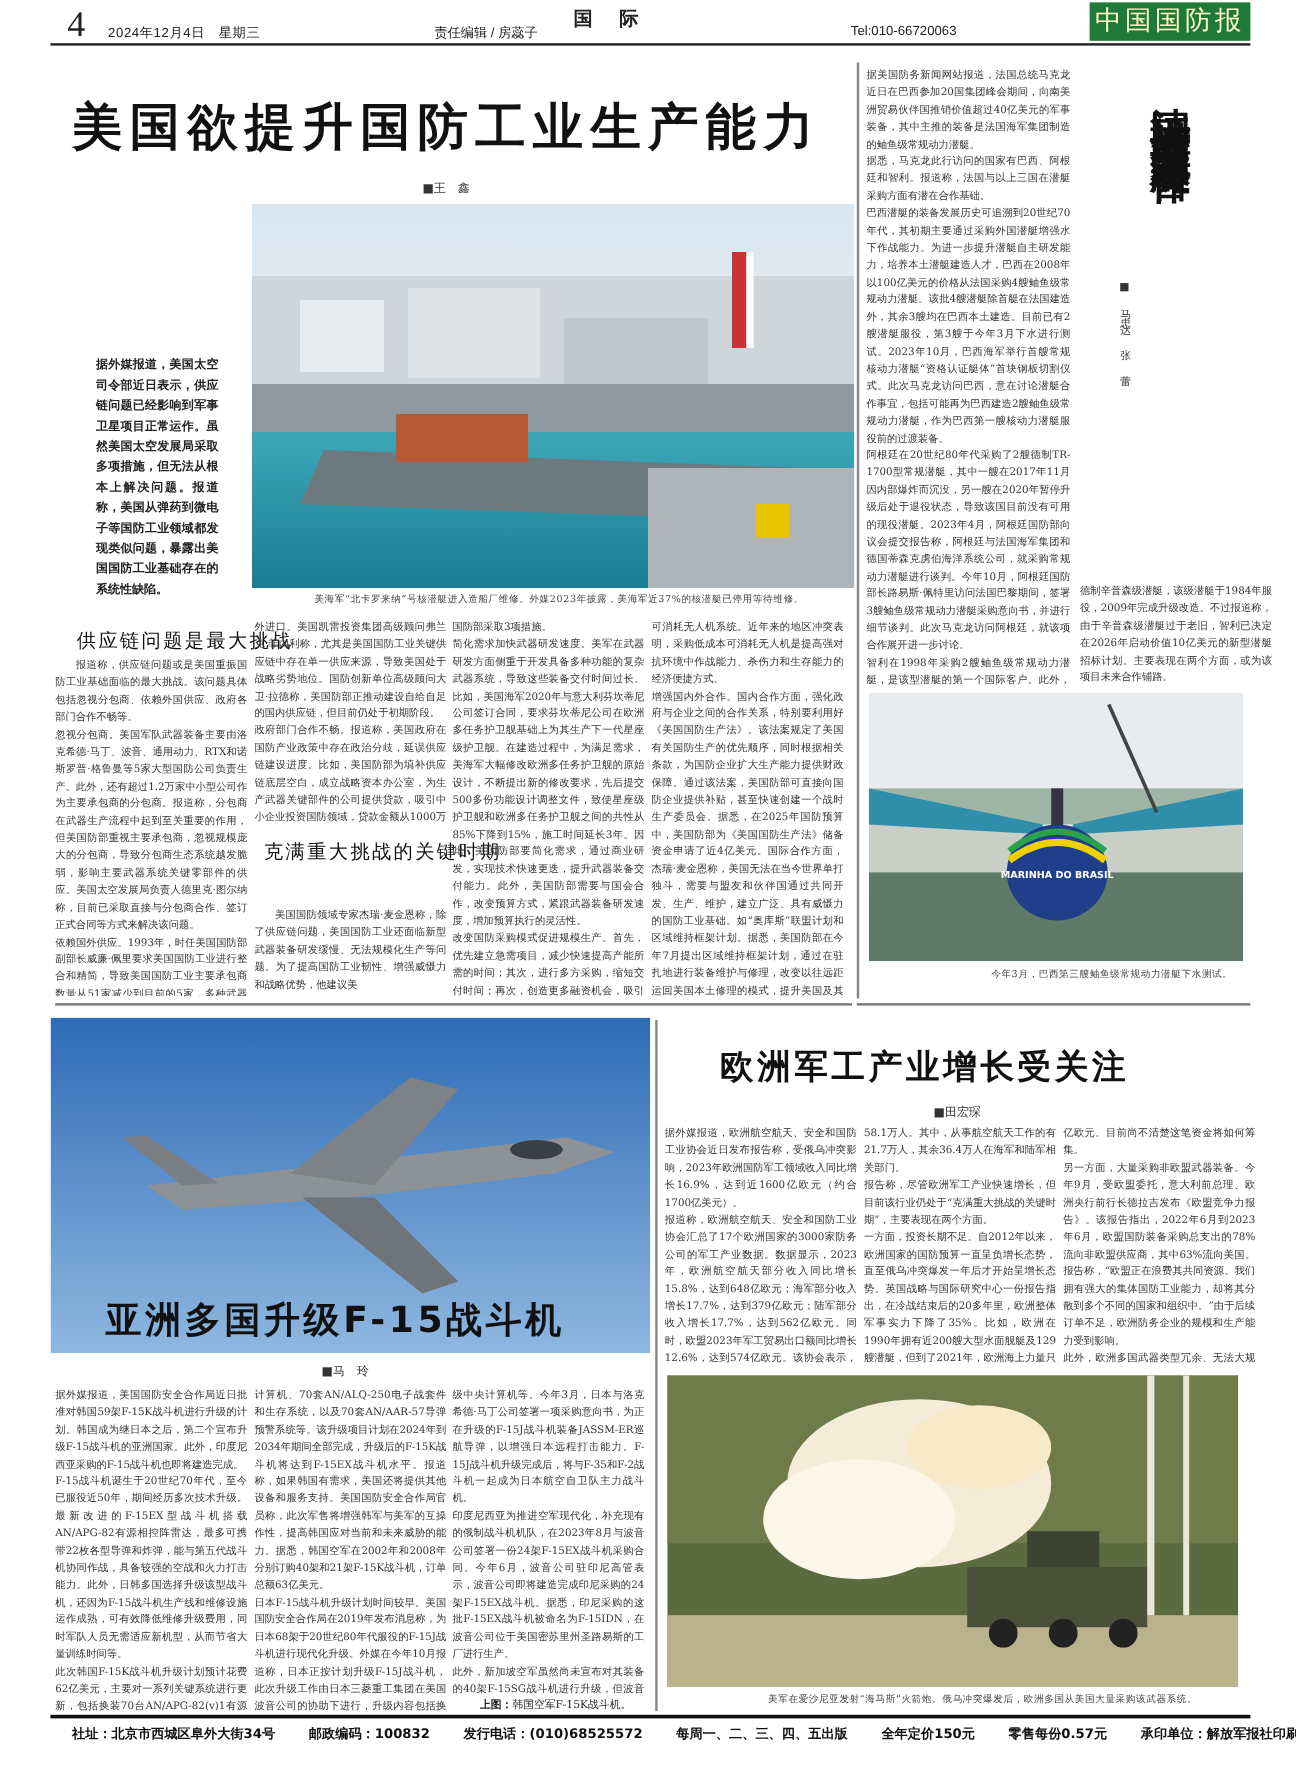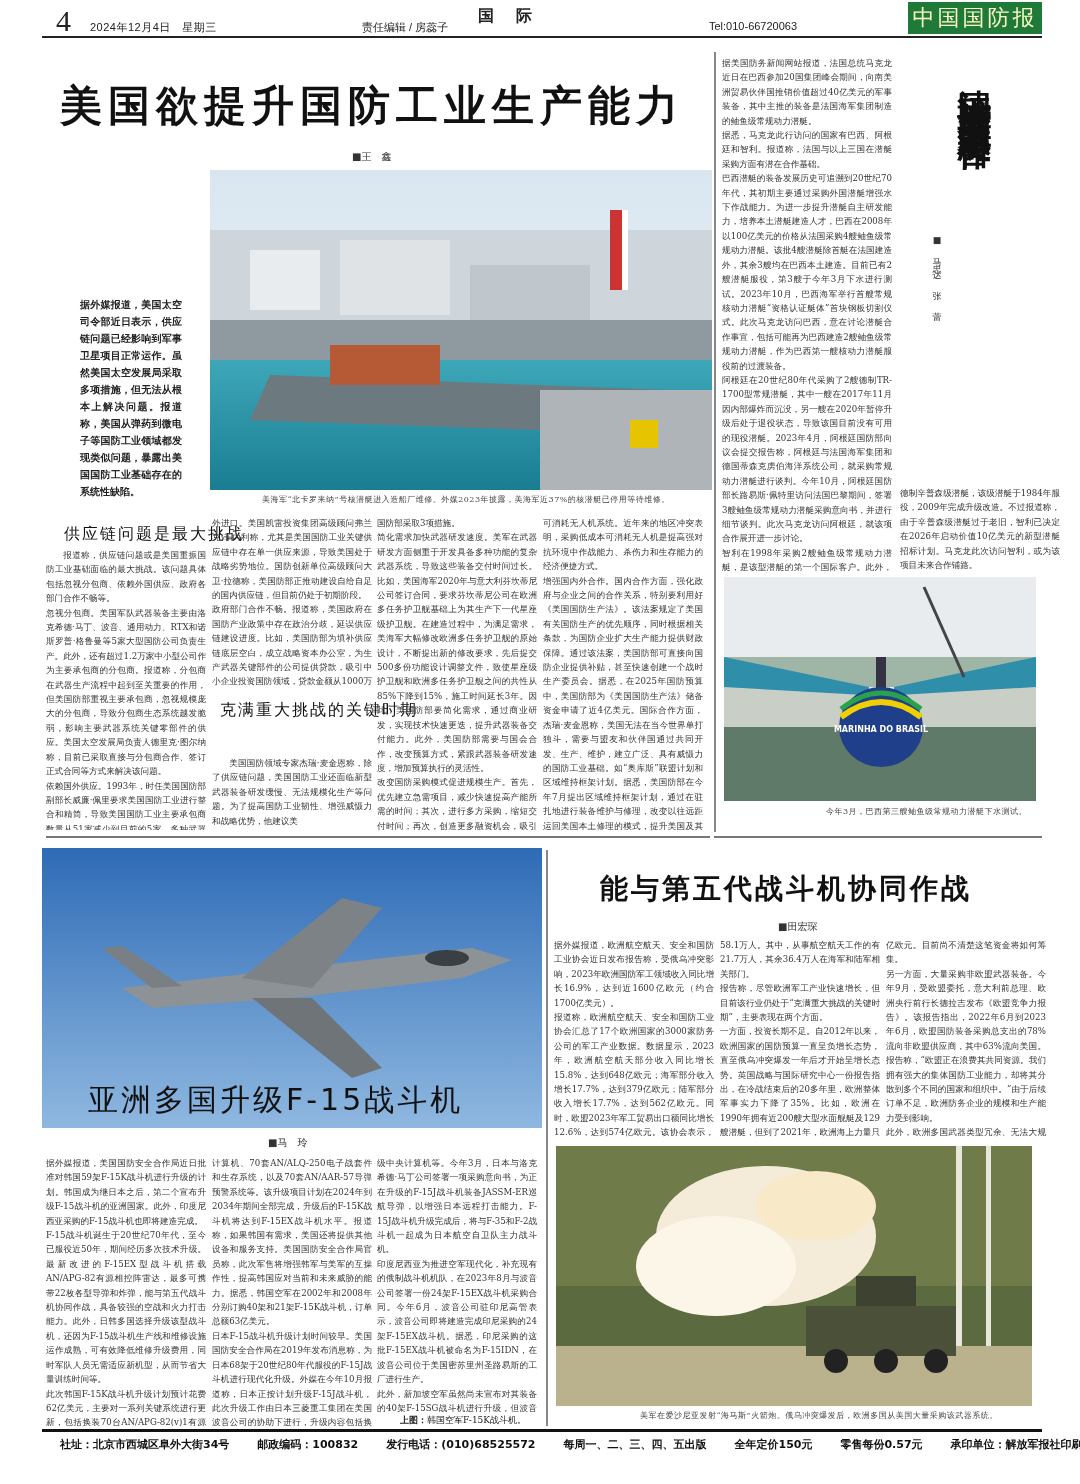--- a/index.html
+++ b/index.html
@@ -88,21 +88,21 @@
 <div class="abs hrule" style="left:46px;top:836px;width:664px"></div>
 
 <div class="abs vbar" style="left:714px;top:52px;width:2px;height:780px"></div>
 <div class="abs txt" style="left:722px;top:56px;width:170px;height:520px;overflow:hidden;white-space:pre-line;text-indent:0">据美国防务新闻网站报道，法国总统马克龙近日在巴西参加20国集团峰会期间，向南美洲贸易伙伴国推销价值超过40亿美元的军事装备，其中主推的装备是法国海军集团制造的鲉鱼级常规动力潜艇。
 据悉，马克龙此行访问的国家有巴西、阿根廷和智利。报道称，法国与以上三国在潜艇采购方面有潜在合作基础。
 巴西潜艇的装备发展历史可追溯到20世纪70年代，其初期主要通过采购外国潜艇增强水下作战能力。为进一步提升潜艇自主研发能力，培养本土潜艇建造人才，巴西在2008年以100亿美元的价格从法国采购4艘鲉鱼级常规动力潜艇。该批4艘潜艇除首艇在法国建造外，其余3艘均在巴西本土建造。目前已有2艘潜艇服役，第3艘于今年3月下水进行测试。2023年10月，巴西海军举行首艘常规核动力潜艇“资格认证艇体”首块钢板切割仪式。此次马克龙访问巴西，意在讨论潜艇合作事宜，包括可能再为巴西建造2艘鲉鱼级常规动力潜艇，作为巴西第一艘核动力潜艇服役前的过渡装备。
 阿根廷在20世纪80年代采购了2艘德制TR-1700型常规潜艇，其中一艘在2017年11月因内部爆炸而沉没，另一艘在2020年暂停升级后处于退役状态，导致该国目前没有可用的现役潜艇。2023年4月，阿根廷国防部向议会提交报告称，阿根廷与法国海军集团和德国蒂森克虏伯海洋系统公司，就采购常规动力潜艇进行谈判。今年10月，阿根廷国防部长路易斯·佩特里访问法国巴黎期间，签署3艘鲉鱼级常规动力潜艇采购意向书，并进行细节谈判。此次马克龙访问阿根廷，就该项合作展开进一步讨论。
 智利在1998年采购2艘鲉鱼级常规动力潜艇，是该型潜艇的第一个国际客户。此外，智利海军还装备了2艘</div>
 <div class="abs vtitle" style="left:955px;top:62px;height:430px">法国推进与南美国家潜艇合作</div>
 <div class="abs vbyline" style="left:930px;top:235px;height:110px">■马忠达　张　蕾</div>
-<div class="abs txt" style="left:900px;top:486px;width:160px;height:90px;overflow:hidden;text-indent:0">德制辛普森级潜艇，该级潜艇于1984年服役，2009年完成升级改造。不过报道称，由于辛普森级潜艇过于老旧，智利已决定在2026年启动价值10亿美元的新型潜艇招标计划。马克龙此次访问智利，或为该项目未来合作铺路。</div>
+<div class="abs txt" style="left:900px;top:486px;width:160px;height:90px;overflow:hidden;text-indent:0">德制辛普森级潜艇，该级潜艇于1984年服役，2009年完成升级改造。不过报道称，由于辛普森级潜艇过于老旧，智利已决定在2026年启动价值10亿美元的新型潜艇招标计划。主要表现在两个方面，或为该项目未来合作铺路。</div>
 
 <div class="abs photo" style="left:724px;top:577px;width:312px;height:224px">
   <svg width="312" height="224" viewBox="0 0 312 224">
     <rect width="312" height="224" fill="#e8ecef"></rect>
     <rect x="0" y="80" width="312" height="30" fill="#9fb6a6"></rect>
     <polygon points="0,80 145,110 145,150 0,170" fill="#2f8fab"></polygon>
     <polygon points="312,80 170,110 170,150 312,170" fill="#2f8fab"></polygon>
     <polygon points="0,110 140,118 140,170 0,200" fill="#c9cfc7"></polygon>
     <polygon points="312,110 175,118 175,170 312,200" fill="#c9cfc7"></polygon>
     <rect x="0" y="150" width="312" height="74" fill="#5f7a68"></rect>
@@ -126,36 +126,36 @@
         </linearGradient>
       </defs>
     <rect width="500" height="280" fill="url(#sky2)"></rect>
     <polygon points="80,140 430,100 470,112 420,130 250,150 110,160" fill="#8d9296"></polygon>
     <polygon points="200,130 300,50 340,60 270,140" fill="#7d8286"></polygon>
     <polygon points="210,150 310,230 340,220 270,150" fill="#6f7478"></polygon>
     <polygon points="110,140 60,100 80,98 140,138" fill="#7a7f83"></polygon>
     <ellipse cx="405" cy="110" rx="22" ry="8" fill="#3a3f44"></ellipse>
   </svg>
 </div>
-<div class="abs" style="left:88px;top:1080px;font-size:30px;font-weight:normal;font-family:'DejaVu Sans',sans-serif;color:#111;letter-spacing:3px">亚洲多国升级F-15战斗机</div>
+<div class="abs" style="left:88px;top:1080px;font-size:30px;font-weight:bold;font-family:'DejaVu Sans',sans-serif;color:#111;letter-spacing:3px">亚洲多国升级F-15战斗机</div>
 <div class="abs byline" style="left:268px;top:1136px">■马　玲</div>
 <div class="abs txt" style="left:46px;top:1156px;width:160px;height:270px;overflow:hidden;white-space:pre-line;text-indent:0">据外媒报道，美国国防安全合作局近日批准对韩国59架F-15K战斗机进行升级的计划。韩国成为继日本之后，第二个宣布升级F-15战斗机的亚洲国家。此外，印度尼西亚采购的F-15战斗机也即将建造完成。
 F-15战斗机诞生于20世纪70年代，至今已服役近50年，期间经历多次技术升级。最新改进的F-15EX型战斗机搭载AN/APG-82有源相控阵雷达，最多可携带22枚各型导弹和炸弹，能与第五代战斗机协同作战，具备较强的空战和火力打击能力。此外，日韩多国选择升级该型战斗机，还因为F-15战斗机生产线和维修设施运作成熟，可有效降低维修升级费用，同时军队人员无需适应新机型，从而节省大量训练时间等。
 此次韩国F-15K战斗机升级计划预计花费62亿美元，主要对一系列关键系统进行更新，包括换装70台AN/APG-82(v)1有源相控阵雷达、96台先进显示核心处理器Ⅱ任务系统</div>
 <div class="abs txt" style="left:212px;top:1156px;width:160px;height:270px;overflow:hidden;white-space:pre-line;text-indent:0">计算机、70套AN/ALQ-250电子战套件和生存系统，以及70套AN/AAR-57导弹预警系统等。该升级项目计划在2024年到2034年期间全部完成，升级后的F-15K战斗机将达到F-15EX战斗机水平。报道称，如果韩国有需求，美国还将提供其他设备和服务支持。美国国防安全合作局官员称，此次军售将增强韩军与美军的互操作性，提高韩国应对当前和未来威胁的能力。据悉，韩国空军在2002年和2008年分别订购40架和21架F-15K战斗机，订单总额63亿美元。
 日本F-15战斗机升级计划时间较早。美国国防安全合作局在2019年发布消息称，为日本68架于20世纪80年代服役的F-15J战斗机进行现代化升级。外媒在今年10月报道称，日本正按计划升级F-15J战斗机，此次升级工作由日本三菱重工集团在美国波音公司的协助下进行，升级内容包括换装现代化的电子战系统、有源相控阵雷达、升</div>
 <div class="abs txt" style="left:377px;top:1156px;width:160px;height:256px;overflow:hidden;white-space:pre-line;text-indent:0">级中央计算机等。今年3月，日本与洛克希德·马丁公司签署一项采购意向书，为正在升级的F-15J战斗机装备JASSM-ER巡航导弹，以增强日本远程打击能力。F-15J战斗机升级完成后，将与F-35和F-2战斗机一起成为日本航空自卫队主力战斗机。
 印度尼西亚为推进空军现代化，补充现有的俄制战斗机机队，在2023年8月与波音公司签署一份24架F-15EX战斗机采购合同。今年6月，波音公司驻印尼高管表示，波音公司即将建造完成印尼采购的24架F-15EX战斗机。据悉，印尼采购的这批F-15EX战斗机被命名为F-15IDN，在波音公司位于美国密苏里州圣路易斯的工厂进行生产。
 此外，新加坡空军虽然尚未宣布对其装备的40架F-15SG战斗机进行升级，但波音公司称，未来该地区的F-15战斗机用户，都将参考日本目前的升级计划进行一系列改造。</div>
 <div class="abs" style="left:400px;top:1414px;font-size:9px;color:#222">
   <b>上图：</b><span>韩国空军F-15K战斗机。</span>
 </div>
 
 <div class="abs vbar" style="left:546px;top:850px;width:2px;height:576px"></div>
-<div class="abs" style="left:600px;top:870px;font-size:28px;font-weight:bold;font-family:'DejaVu Serif',serif;color:#111;letter-spacing:3px">能与第五代战斗机协同作战</div>
+<div class="abs" style="left:600px;top:870px;font-size:28px;font-weight:bold;font-family:'DejaVu Serif',serif;color:#111;letter-spacing:3px">欧洲军工产业增长受关注</div>
 <div class="abs byline" style="left:778px;top:920px">■田宏琛</div>
 <div class="abs txt" style="left:554px;top:938px;width:160px;height:200px;overflow:hidden;white-space:pre-line;text-indent:0">据外媒报道，欧洲航空航天、安全和国防工业协会近日发布报告称，受俄乌冲突影响，2023年欧洲国防军工领域收入同比增长16.9%，达到近1600亿欧元（约合1700亿美元）。
 报道称，欧洲航空航天、安全和国防工业协会汇总了17个欧洲国家的3000家防务公司的军工产业数据。数据显示，2023年，欧洲航空航天部分收入同比增长15.8%，达到648亿欧元；海军部分收入增长17.7%，达到379亿欧元；陆军部分收入增长17.7%，达到562亿欧元。同时，欧盟2023年军工贸易出口额同比增长12.6%，达到574亿欧元。该协会表示，由于欧洲国内市场规模相对较小，以及需投入巨额资金研发新型武器装备，军工贸易出口在维持欧洲国防经济方面发挥至关重要的作用。
 报告还显示，欧洲国防军工领域2023年就业人数同比增长8.9%，达到</div>
 <div class="abs txt" style="left:720px;top:938px;width:160px;height:200px;overflow:hidden;white-space:pre-line;text-indent:0">58.1万人。其中，从事航空航天工作的有21.7万人，其余36.4万人在海军和陆军相关部门。
 报告称，尽管欧洲军工产业快速增长，但目前该行业仍处于“克满重大挑战的关键时期”，主要表现在两个方面。
 一方面，投资长期不足。自2012年以来，欧洲国家的国防预算一直呈负增长态势，直至俄乌冲突爆发一年后才开始呈增长态势。英国战略与国际研究中心一份报告指出，在冷战结束后的20多年里，欧洲整体军事实力下降了35%。比如，欧洲在1990年拥有近200艘大型水面舰艇及129艘潜艇，但到了2021年，欧洲海上力量只有上述数量的一半。此外，由于国防预算投入不足，欧洲在空中加油、运输、情报搜集等方面高度依赖美国，阻碍欧洲军事能力的提升。今年6月，欧盟委员会主席冯德莱恩表示，欧盟未来10年将再向防务领域注资5000</div>
 <div class="abs txt" style="left:886px;top:938px;width:160px;height:200px;overflow:hidden;white-space:pre-line;text-indent:0">亿欧元。目前尚不清楚这笔资金将如何筹集。
 另一方面，大量采购非欧盟武器装备。今年9月，受欧盟委托，意大利前总理、欧洲央行前行长德拉吉发布《欧盟竞争力报告》。该报告指出，2022年6月到2023年6月，欧盟国防装备采购总支出的78%流向非欧盟供应商，其中63%流向美国。报告称，“欧盟正在浪费其共同资源。我们拥有强大的集体国防工业能力，却将其分散到多个不同的国家和组织中。”由于后续订单不足，欧洲防务企业的规模和生产能力受到影响。
 此外，欧洲多国武器类型冗余、无法大规模生产、各国政府缺乏共识等问题，也阻碍欧洲防务自主和战略自主进程。虽然欧盟已实施欧洲防务基金、永久结构性合作和欧洲国防工业战略等一系列合作计划，但未来发展还有待观察。</div>

